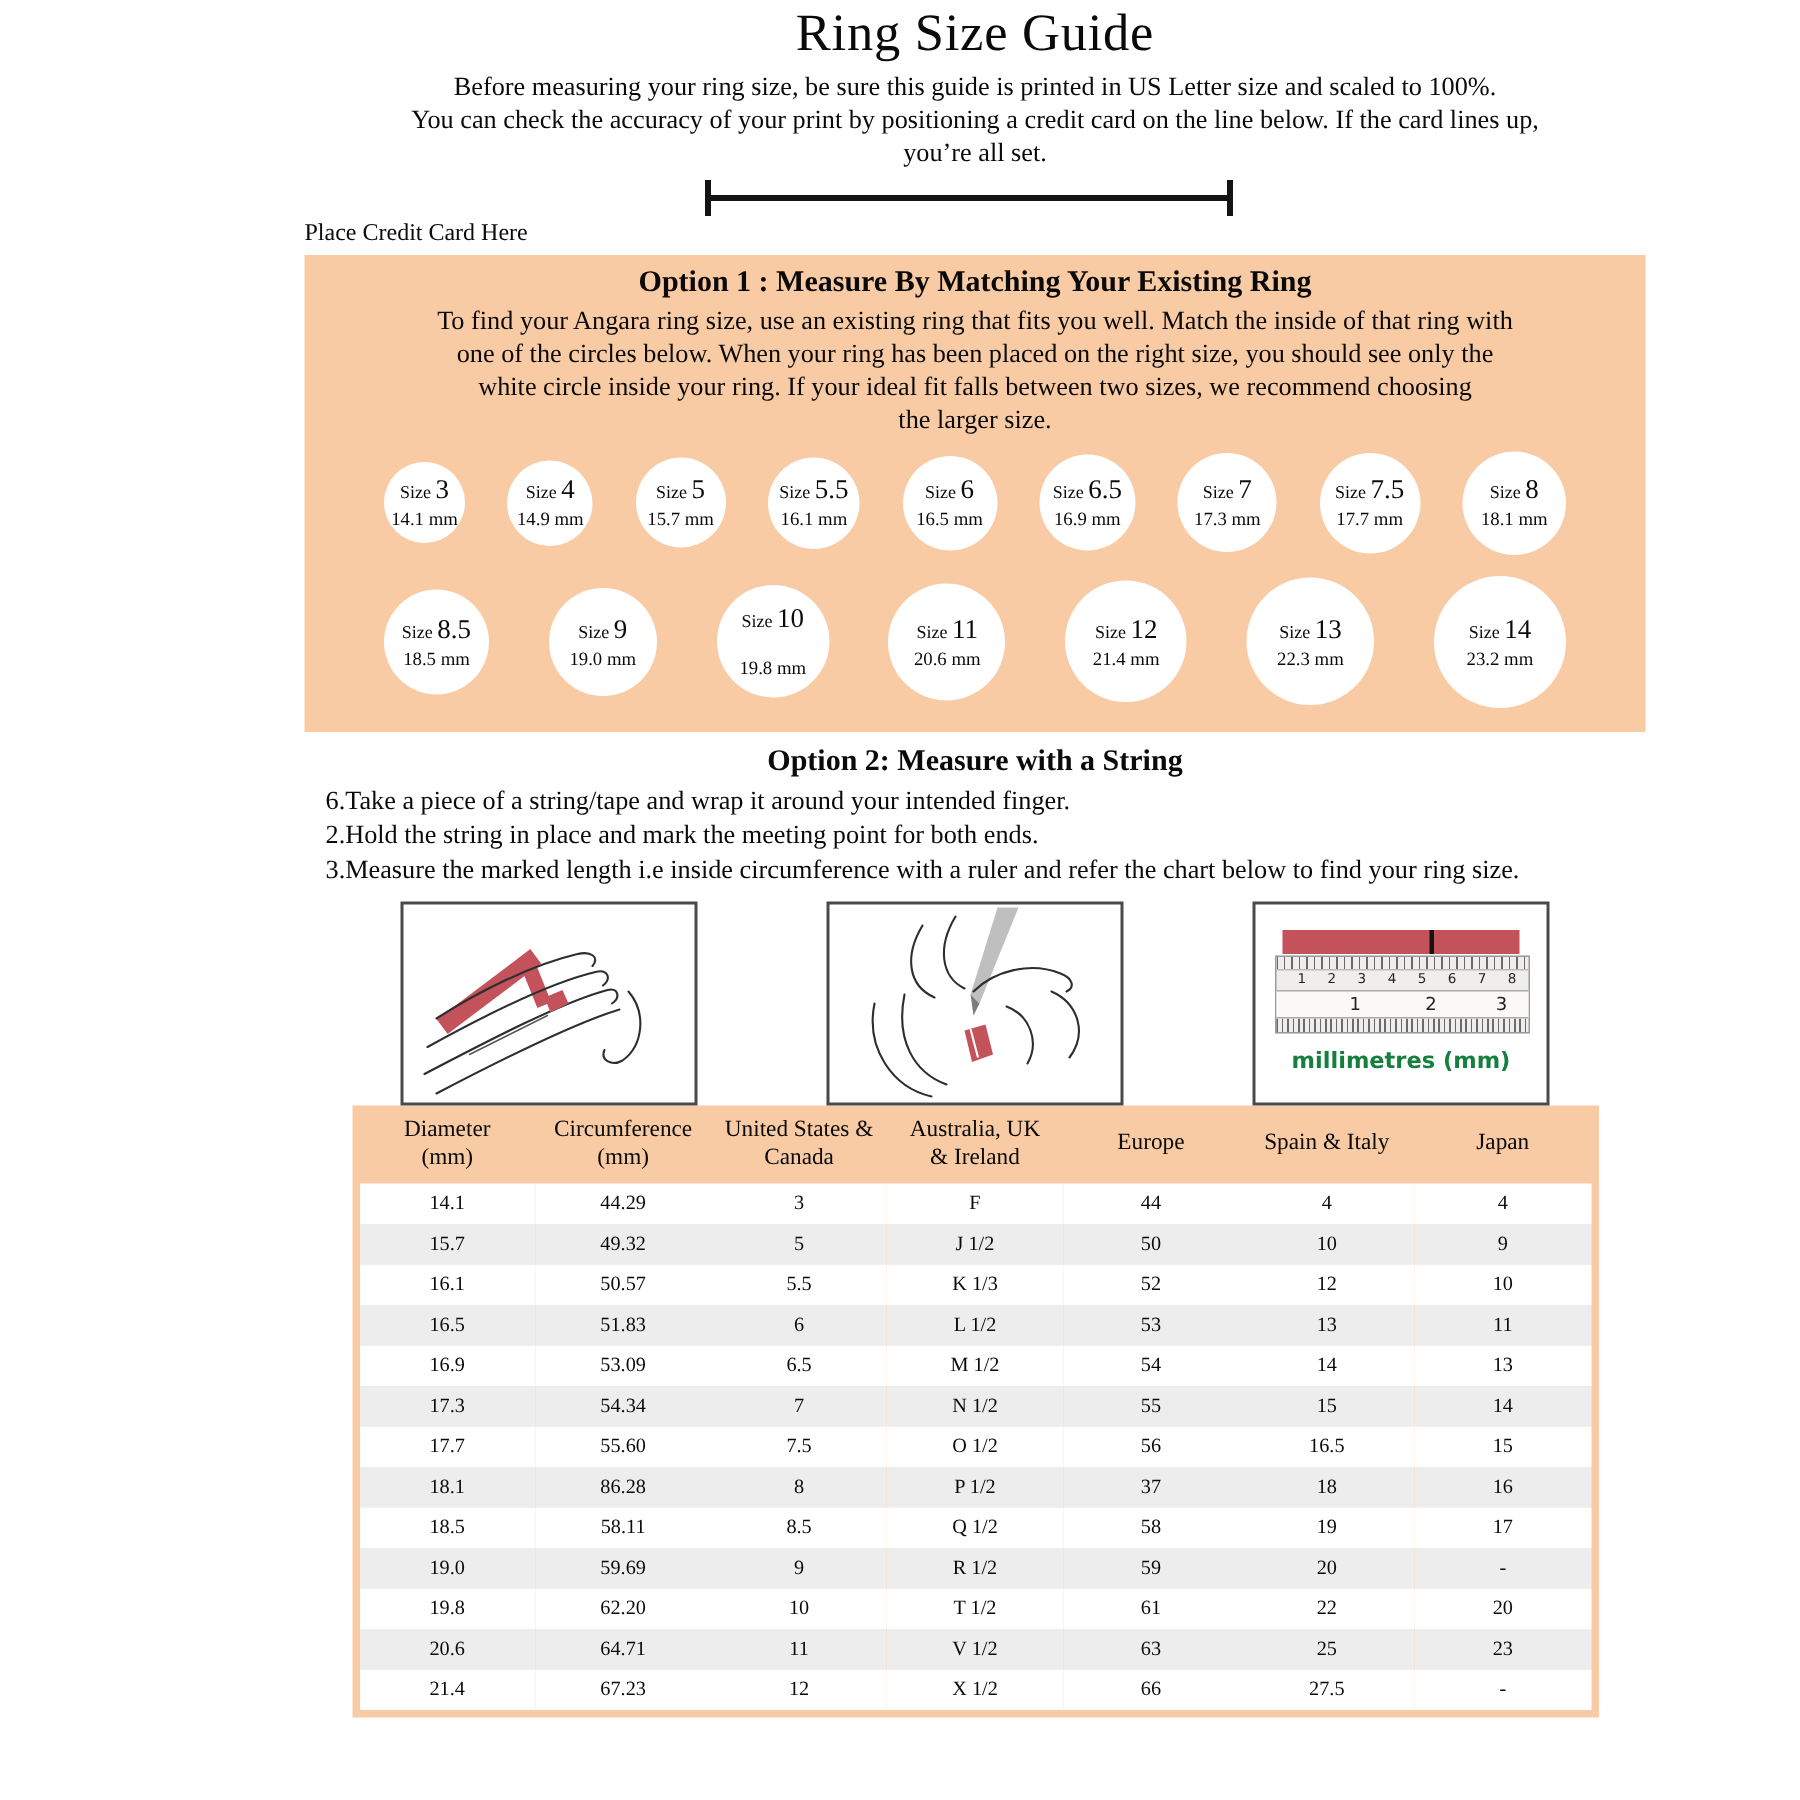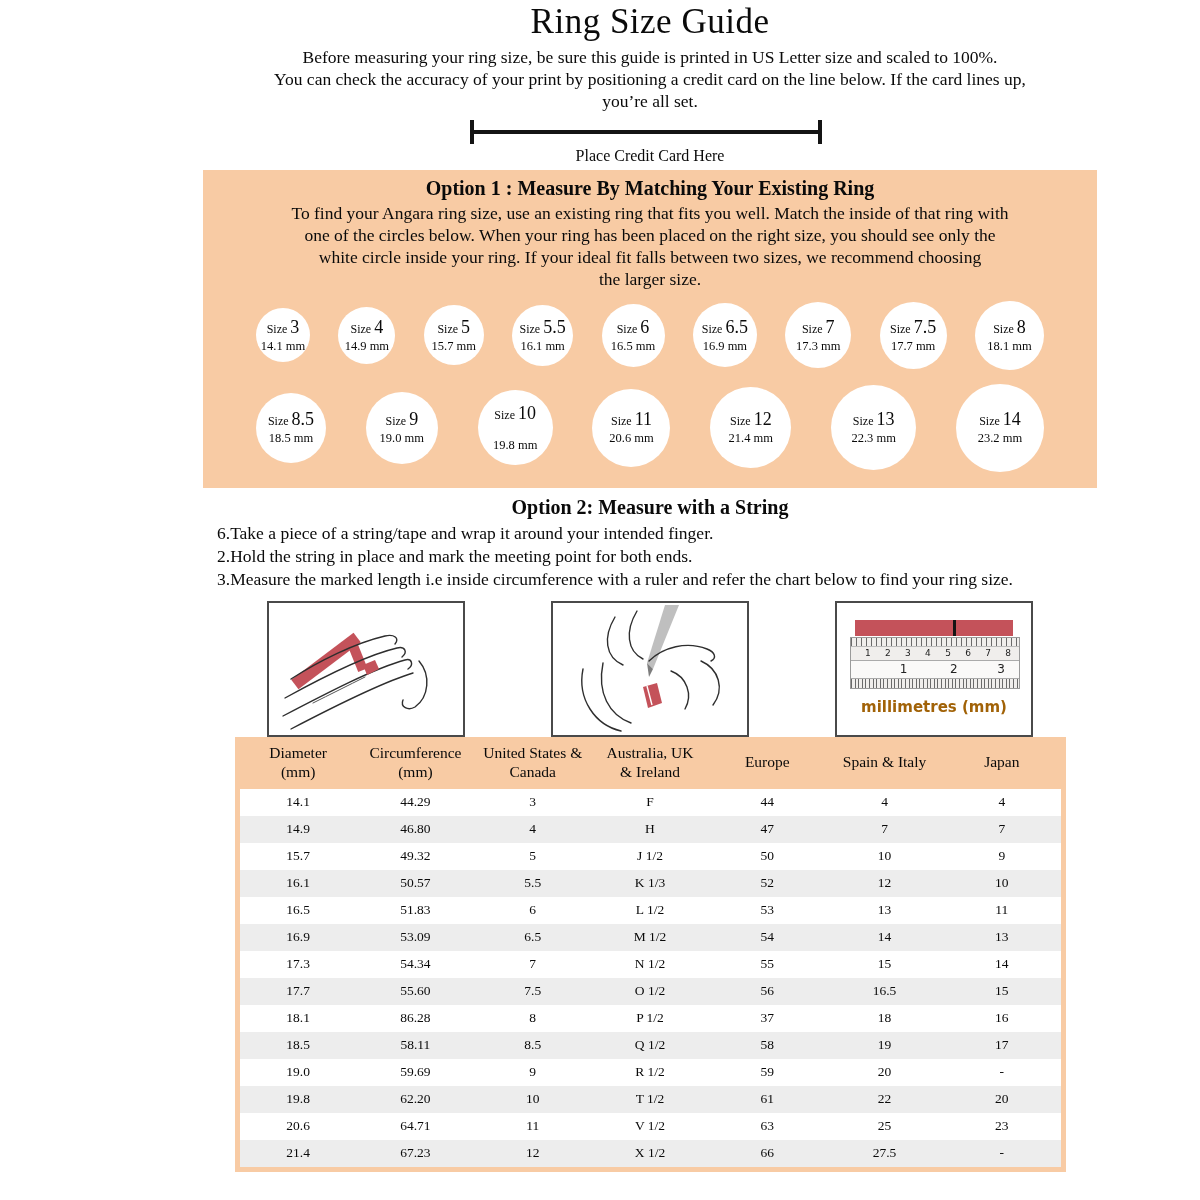--- a/index.html
+++ b/index.html
@@ -8,21 +8,21 @@
   .content{width:894px;margin-left:203px;}
 
   .page-title{font-size:35px;font-weight:400;text-align:center;margin:2px 0 4px;letter-spacing:.5px;}
   .intro{font-size:17.5px;line-height:1.26;text-align:center;white-space:pre-line;margin:0 0 2px;}
 
   .card-line{position:relative;width:352px;height:24px;margin:8px 0 0 267px;}
   .card-line .bar{position:absolute;left:0;right:0;top:10px;height:4px;background:#141414;}
   .card-line .cap{position:absolute;top:0;width:4px;height:24px;background:#141414;}
   .card-line .cap.left{left:0;}
   .card-line .cap.right{right:0;}
-  .card-label{text-align:center;font-size:16px;margin:3px 0 5px;}
+  .card-label{font-size:16px;margin:3px 0 5px;}
 
   .option1-box{background:#F8CBA4;padding:5px 26px 16px;box-sizing:border-box;width:894px;}
   .option1-title{text-align:center;font-size:20px;font-weight:bold;margin:2px 0 3px;}
   .option1-desc{text-align:center;font-size:17.5px;line-height:1.25;white-space:pre-line;margin:0;}
   .circle-row{display:flex;justify-content:space-between;align-items:center;width:788px;margin:10px auto 0;}
   .circle-row.second{margin-top:14px;}
   .circle{background:#fff;border-radius:50%;display:flex;flex-direction:column;align-items:center;justify-content:center;text-align:center;flex:0 0 auto;}
   .c-top{white-space:nowrap;line-height:1;}
   .c-word{font-size:12px;}
   .c-num{font-size:18px;margin-left:3px;}
@@ -37,21 +37,21 @@
 
   .ruler-wrap{padding:10px 13px 0;}
   .red-strip{position:relative;height:16px;width:158px;margin:7px auto 0;background:#C4525A;}
   .red-strip .mark{position:absolute;left:62%;top:0;bottom:0;width:3px;background:#141414;}
   .ruler-body{width:170px;margin:1px auto 0;background:#F0EEEC;border:1px solid #9a9a9a;box-sizing:border-box;}
   .r-ticks-top{height:8px;background:repeating-linear-gradient(90deg,#6a6a6a 0 1px,transparent 1px 5px);border-bottom:1px solid #bbb;}
   .r-nums-top{display:flex;justify-content:space-between;padding:0 8px 0 14px;font-family:"DejaVu Sans",sans-serif;font-size:9px;height:13px;align-items:center;color:#222;}
   .r-mid{position:relative;height:17px;background:#FAF9F8;border-top:1px solid #aaa;border-bottom:1px solid #aaa;font-size:12px;font-family:"DejaVu Sans",sans-serif;color:#222;}
   .r-mid span{position:absolute;top:1px;}
   .r-ticks-bottom{height:9px;background:repeating-linear-gradient(90deg,#6a6a6a 0 1px,transparent 1px 3.6px);}
-  .ruler-caption{text-align:center;font-family:"DejaVu Sans",sans-serif;font-weight:bold;font-size:15px;margin-top:9px;color:#a16207;}
+  .ruler-caption{text-align:center;font-family:"DejaVu Sans",sans-serif;font-weight:bold;font-size:15px;margin-top:9px;color:#15803d;}
 
   .chart-title{text-align:center;font-size:20px;font-weight:bold;margin:12px 0 4px;}
   .table-wrap{background:#F8CBA4;padding:0 5px 5px;width:831px;box-sizing:border-box;margin:0 auto;}
   table{width:100%;border-collapse:separate;border-spacing:0;table-layout:fixed;}
   thead th{background:transparent;font-weight:400;font-size:15.5px;line-height:1.2;white-space:pre-line;padding:7px 2px 8px;text-align:center;vertical-align:middle;}
   tbody td{background:#fff;font-size:13.5px;text-align:center;padding:5px 2px 6px;}
   tbody tr:nth-child(even) td{background:#EDEDED;}
 
   svg .stroke{fill:none;stroke:#2e2e2e;stroke-width:1.4;stroke-linecap:round;}
   svg .stroke.thin{stroke-width:1;stroke:#555;}
@@ -241,29 +241,20 @@
             <tr>
               <td>14.1</td>
               <td>44.29</td>
               <td>3</td>
               <td>F</td>
               <td>44</td>
               <td>4</td>
               <td>4</td>
             </tr>
             <tr>
-              <td>14.9</td>
-              <td>46.80</td>
-              <td>4</td>
-              <td>H</td>
-              <td>47</td>
-              <td>7</td>
-              <td>7</td>
-            </tr>
-            <tr>
               <td>15.7</td>
               <td>49.32</td>
               <td>5</td>
               <td>J 1/2</td>
               <td>50</td>
               <td>10</td>
               <td>9</td>
             </tr>
             <tr>
               <td>16.1</td>

